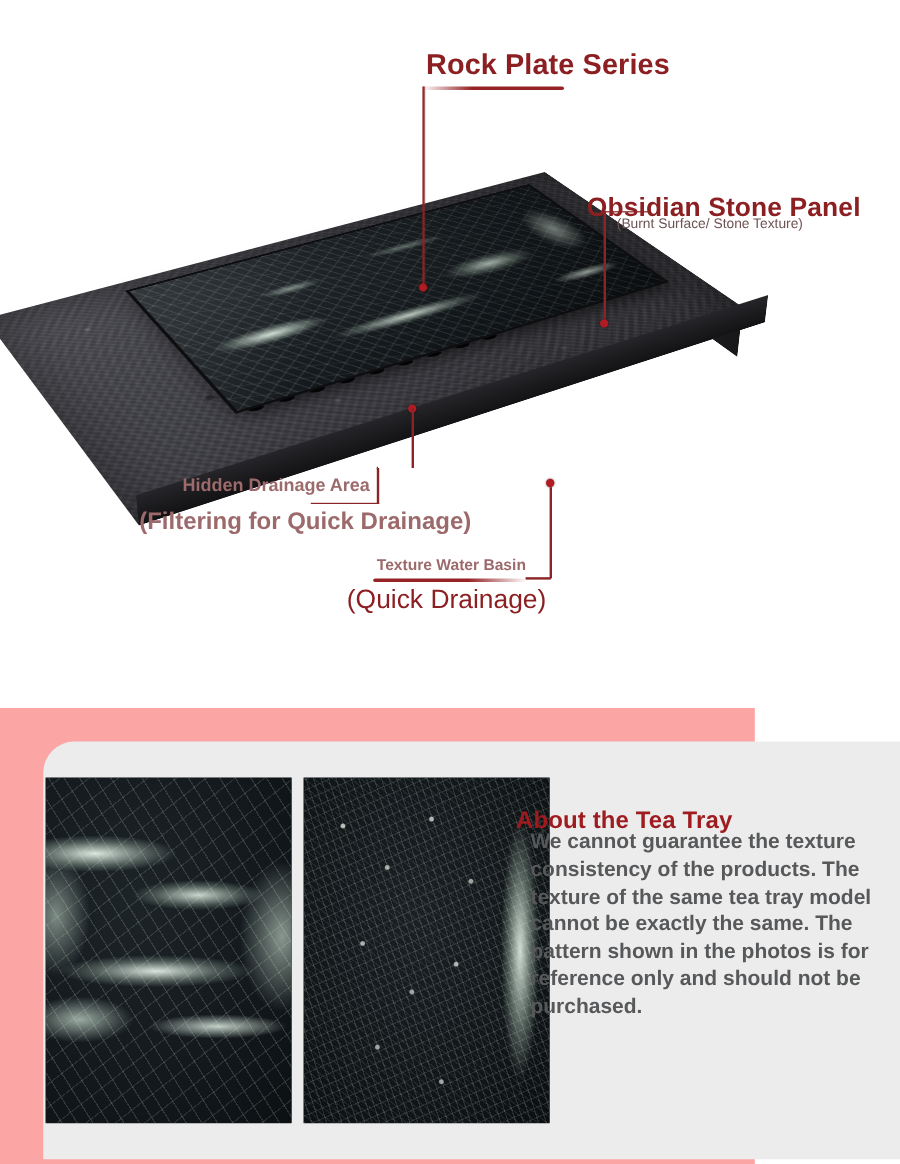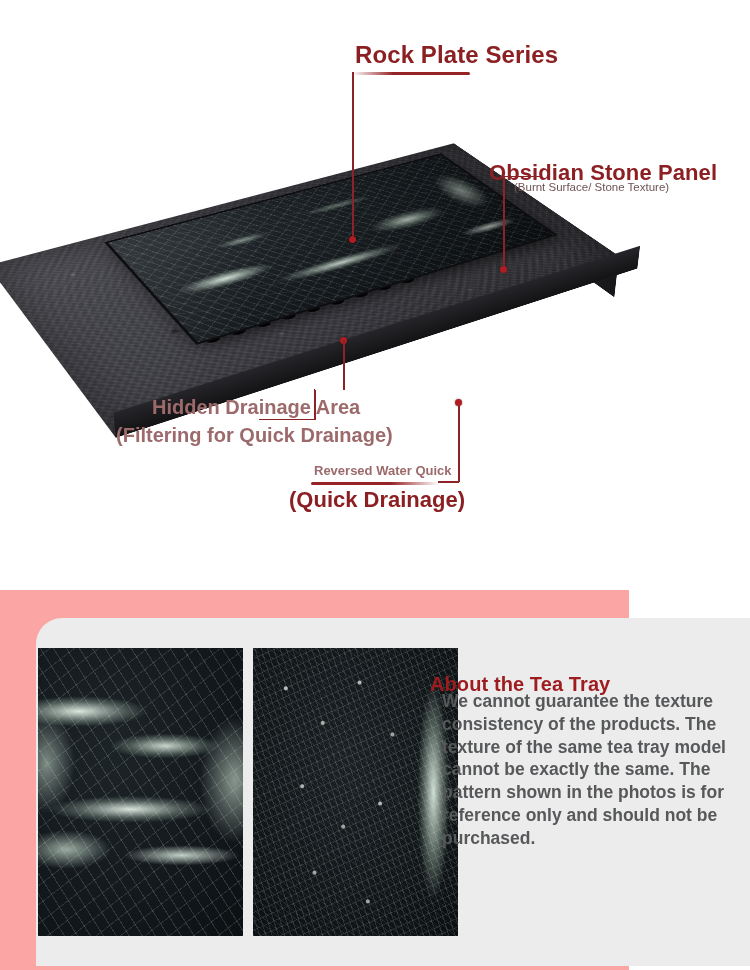--- a/index.html
+++ b/index.html
@@ -95,21 +95,21 @@
     width:13px; height:7px; border-radius:50%;
     background:radial-gradient(ellipse at 50% 30%, #000 0%, #08080a 60%, #1d1d20 100%);
     box-shadow:0 1px 0 rgba(255,255,255,.10);
   }
 
   
   .ann { position:absolute; white-space:nowrap; }
   .ann-head{
     font-weight:bold; color:#8c1f22; letter-spacing:.1px;
   }
-  .ann-sub-dark{ font-weight:bold; color:#8c1f22; }
+  .ann-sub-dark{ font-weight:normal; color:#8c1f22; }
   .ann-sub-light{ font-weight:bold; color:#9d6a6c; }
   .ann-paren-light{ font-weight:bold; color:#9d6a6c;margin-left:16px; }
   .rule{
     position:absolute; height:3px; border-radius:2px;
     background:linear-gradient(90deg, rgba(150,35,38,0) 0%, #962326 35%, #962326 100%);
   }
   .rule-rev{
     position:absolute; height:3px; border-radius:2px;
     background:linear-gradient(90deg, #962326 0%, #962326 62%, rgba(150,35,38,0) 100%);
   }
@@ -211,29 +211,29 @@
     <div class="rule" style="left:352px; top:72px; width:118px;"></div>
     <div class="lead lead-v" style="left:352px; top:72px; height:166px;"></div>
     <div class="dot" style="left:349px; top:236px;"></div>
 
     <div class="ann ann-head" style="left:475px; top:160px; font-size:22px;margin-left:14px;">Obsidian Stone Panel</div>
     <div class="ann" style="left:514px; top:181px; font-size:11.5px; color:#6e5355;">(Burnt Surface/ Stone Texture)</div>
     <div class="box-t" style="left:503px; top:176px; width:38px;"></div>
     <div class="lead lead-v" style="left:503px; top:176px; height:92px;"></div>
     <div class="dot" style="left:500px; top:266px;"></div>
 
-    <div class="ann ann-sub-light" style="left:152px; top:396px; font-size:20px;text-align:center;">Hidden Drainage Area</div>
+    <div class="ann ann-sub-light" style="left:152px; top:396px; font-size:15px;text-align:center;">Hidden Drainage Area</div>
     <div class="box-t" style="left:259px; top:419px; width:57px;"></div>
     <div class="lead lead-v" style="left:314px; top:390px; height:30px;"></div>
     <div class="lead lead-h" style="left:314px; top:389px; width:1px;"></div>
     <div class="dot" style="left:340px; top:337px;"></div>
     <div class="lead lead-v" style="left:343px; top:340px; height:50px;"></div>
     <div class="ann ann-paren-light" style="left:100px; top:424px; font-size:20px;">(Filtering for Quick Drainage)</div>
 
-    <div class="ann ann-sub-light" style="left:314px; top:463px; font-size:13px;">Reversed Water Quick</div>
+    <div class="ann ann-sub-light" style="left:314px; top:463px; font-size:13px;">Texture Water Basin</div>
     <div class="rule-rev" style="left:311px; top:482px; width:128px;"></div>
     <div class="lead lead-v" style="left:458px; top:406px; height:76px;"></div>
     <div class="lead lead-h" style="left:438px; top:481px; width:21px;"></div>
     <div class="dot" style="left:455px; top:399px;"></div>
     <div class="ann ann-sub-dark" style="left:289px; top:487px; font-size:22px;">(Quick Drainage)</div>
   </div>
 
   <div id="card">
     <div class="swatch" id="swatch-1">
       <div class="sw1-tex"></div>

